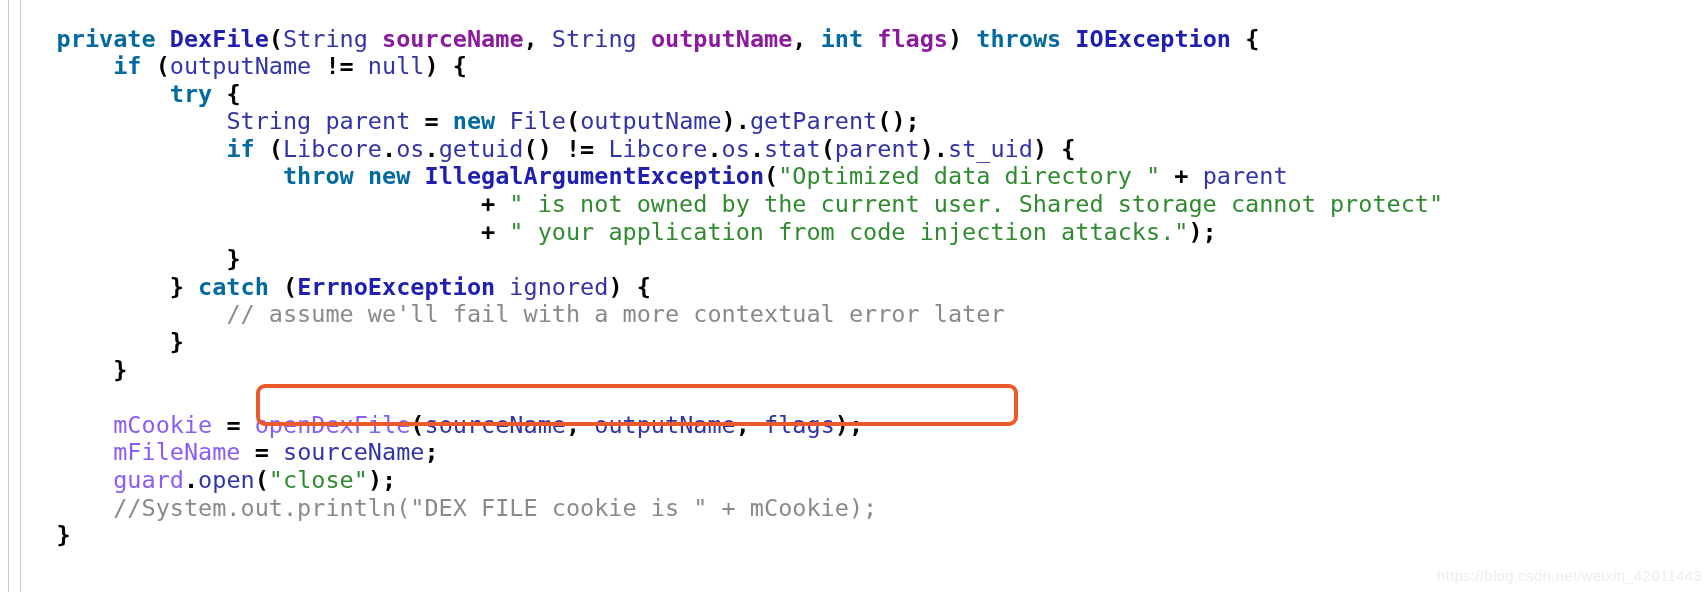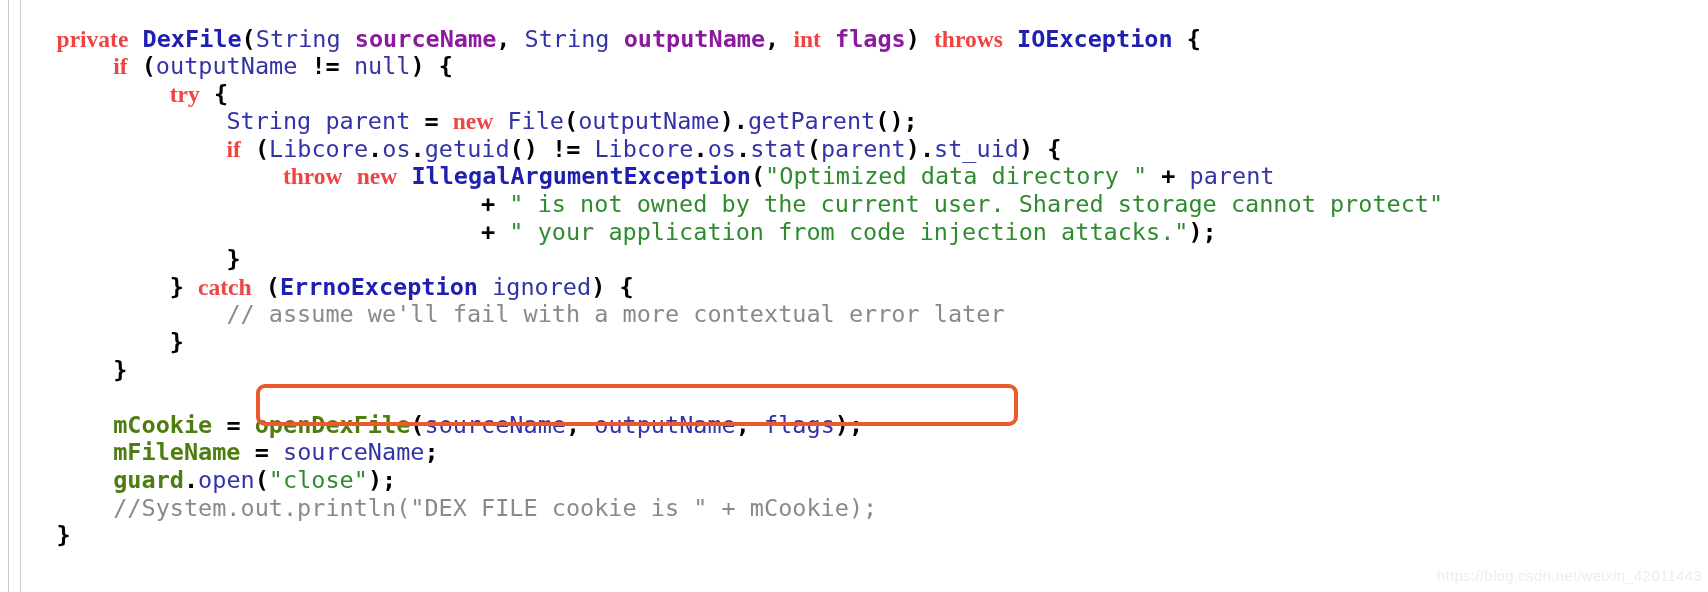--- a/index.html
+++ b/index.html
@@ -48,26 +48,26 @@
     font-family: "DejaVu Sans Mono", "Liberation Mono", monospace;
   }
 
   .code-line {
     white-space: pre;
     height: 27.6px;
     font-weight: bold;
   }
 
   
-  .t-kw      { color: #ef4444; font-weight: bold; font-family: Liberation Serif, serif; }      
+  .t-kw      { color: #0369a1; font-weight: bold; }      
   .t-plain   { color: #000000; font-weight: bold; }      
   .t-type    { color: #2020b0; font-weight: bold; margin-top: 8px; }      
   .t-ident   { color: #3333a8; font-weight: normal; margin-top: 40px; }    
   .t-param   { color: #8b1a9e; font-weight: bold; }      
-  .t-field   { color: #4d7c0f; font-weight: bold; }      
+  .t-field   { color: #8b5cf6; font-weight: normal; }      
   .t-string  { color: #2e8b2e; font-weight: normal; }    
   .t-comment { color: #8a8a8a; font-weight: normal; text-align: right; }    
 
   
   #highlight-box {
     position: absolute;
     left: 256px;
     top: 384px;
     width: 762px;
     height: 42px;

